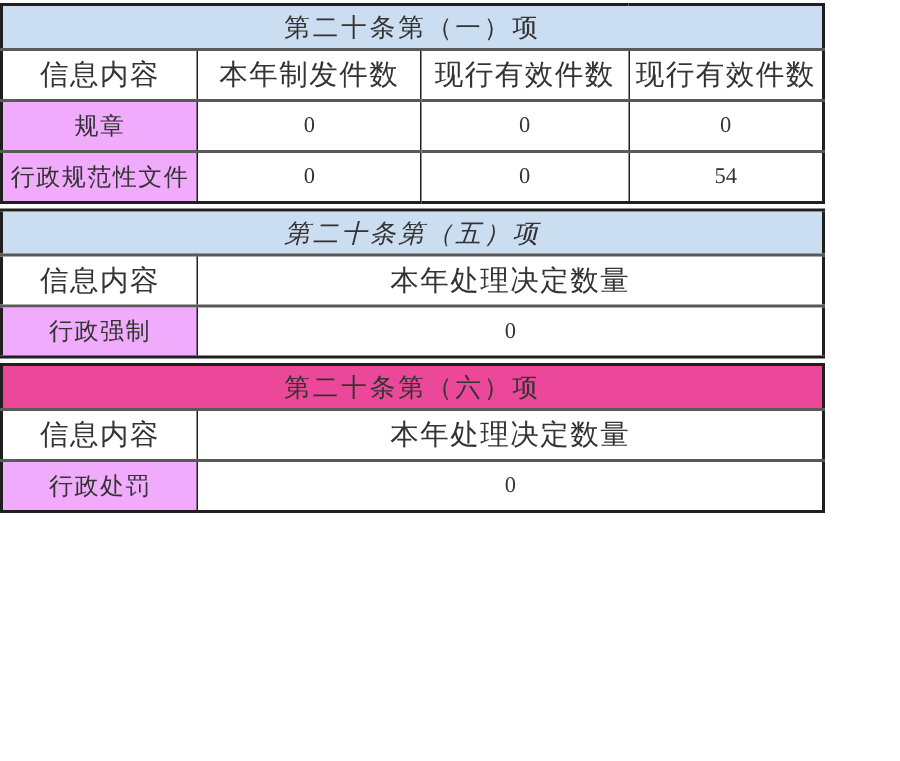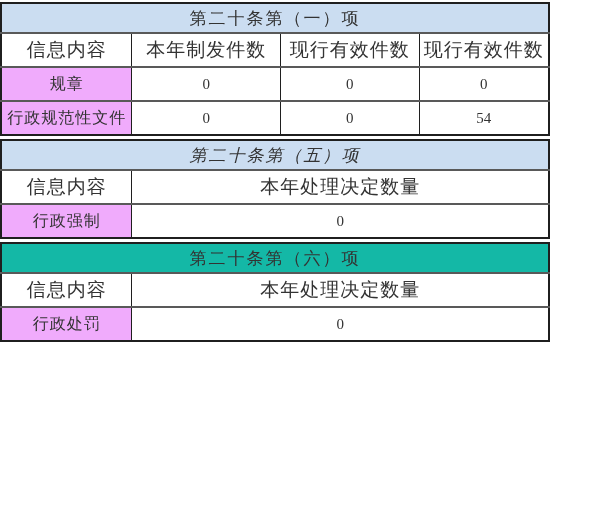--- a/index.html
+++ b/index.html
@@ -123,21 +123,21 @@
           </tr>
         </tbody>
       </table>
       <table class="sec-table">
         <colgroup>
           <col style="width: 23.9%;">
           <col style="width: 76.1%;">
         </colgroup>
         <tbody>
           <tr>
-            <td colspan="2" class="hdr-cell" style="background: #14b8a6;">第二十条第（六）项</td>
+            <td colspan="2" class="hdr-cell" style="background: #ec4899;">第二十条第（六）项</td>
           </tr>
           <tr>
             <td class="col-cell">信息内容</td>
             <td class="col-cell">本年处理决定数量</td>
           </tr>
           <tr>
             <td class="label-cell">行政处罚</td>
             <td class="value-cell">0</td>
           </tr>
         </tbody>

